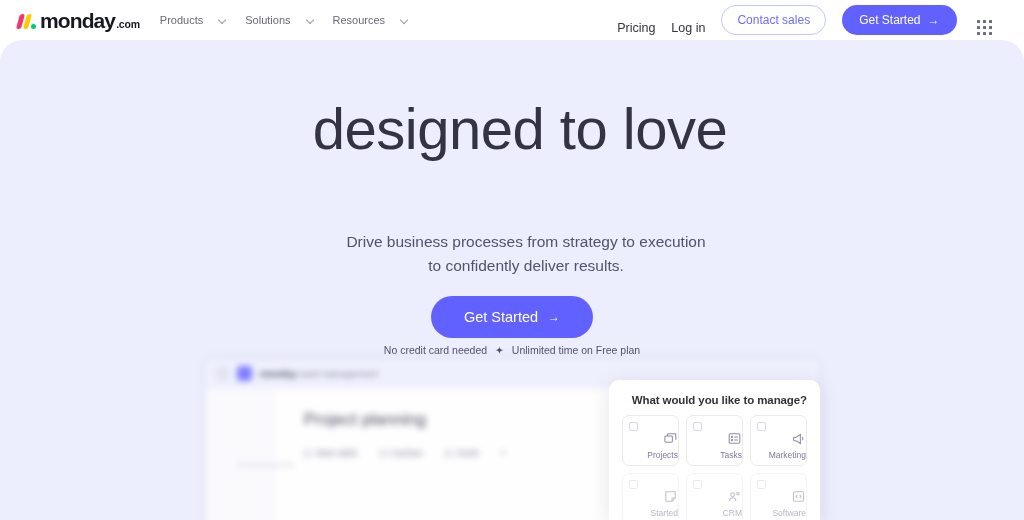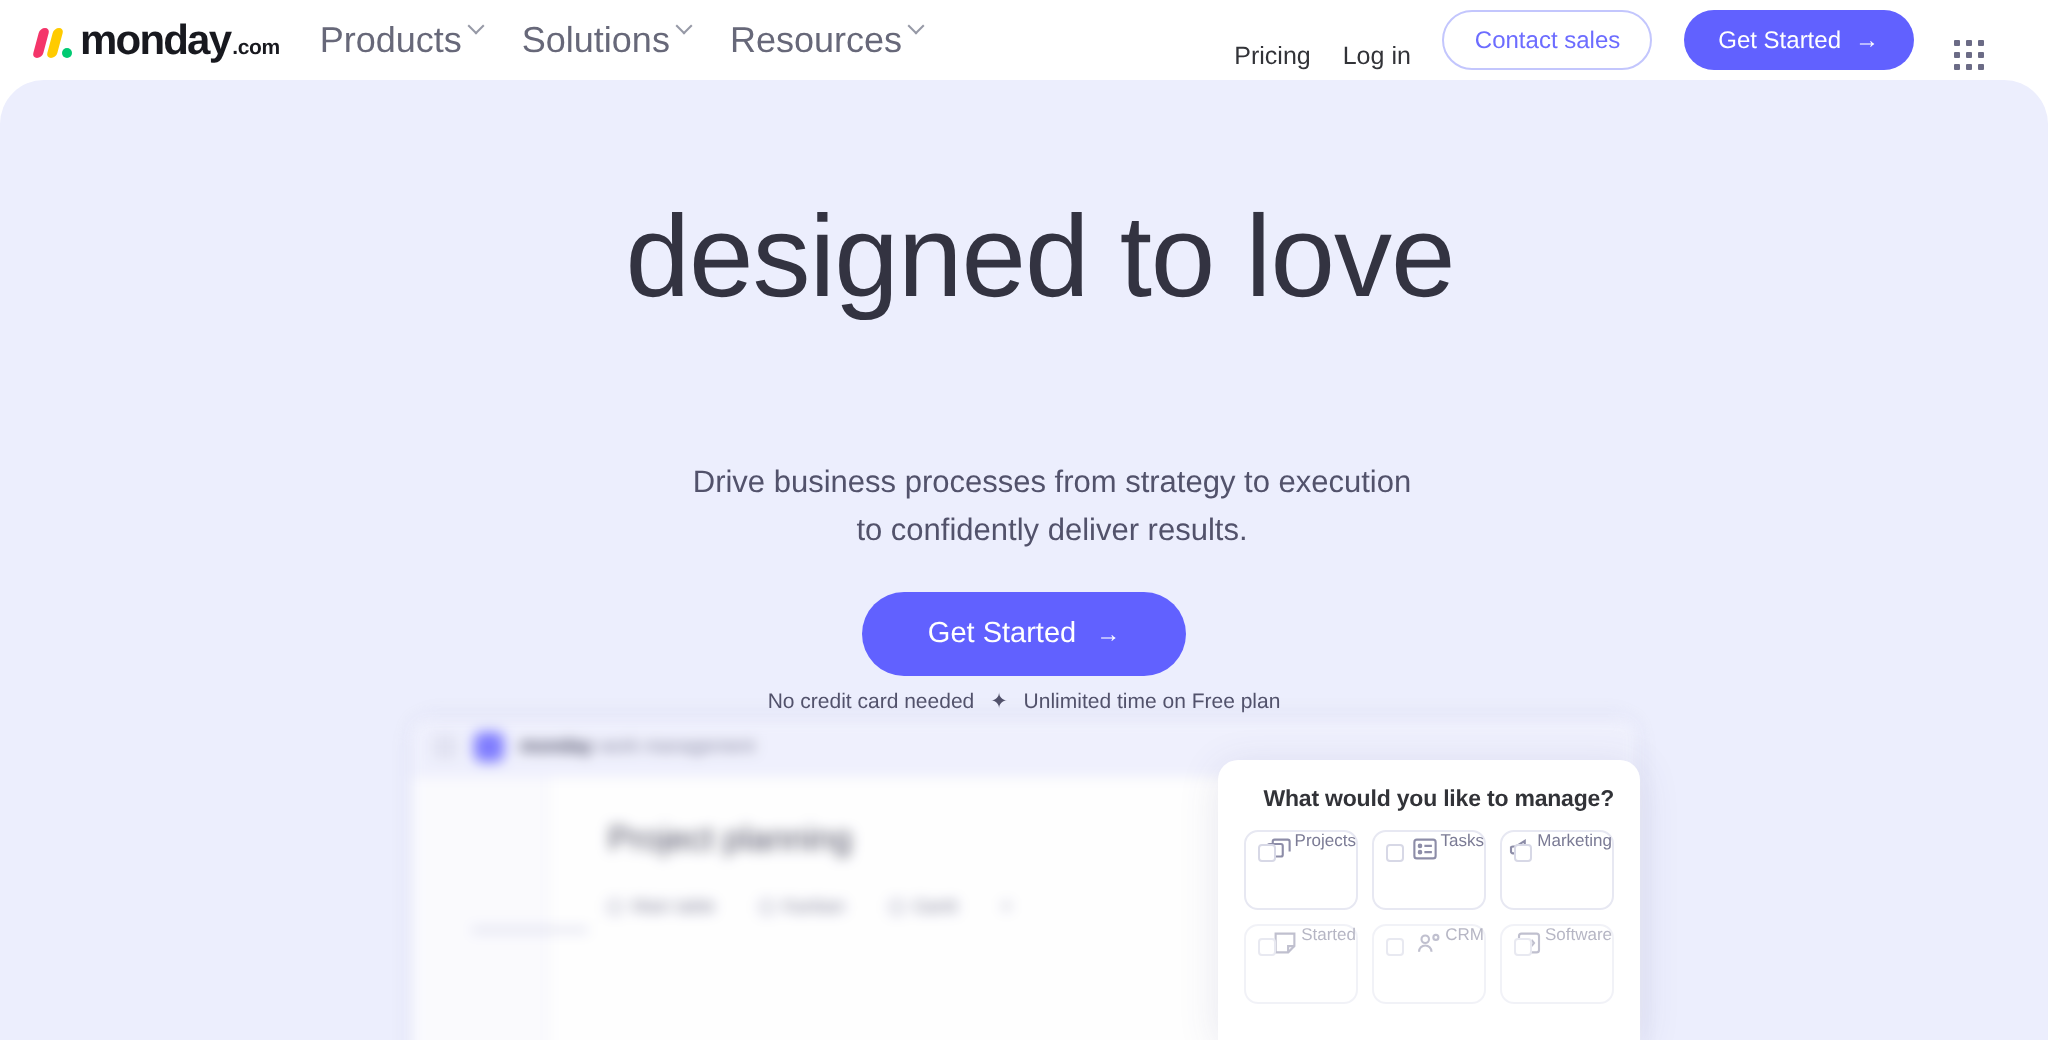--- a/index.html
+++ b/index.html
@@ -31,22 +31,22 @@
     font-size: 21px; font-weight: bold; color: #18191f;
     letter-spacing: -0.9px; line-height: 1;
   }
   .logo-dotcom {
     font-size: 10.5px; font-weight: bold; color: #18191f;
     letter-spacing: -0.2px; margin-left: 1px; padding-bottom: 1px;
   }
 
   .nav-links { display: flex; align-items: center; gap: 19px; }
   .nav-link {
-    display: flex; align-items: flex-start; gap: 4px;
-    font-size: 18px; color: #676879; cursor: pointer; white-space: nowrap;
+    display: flex; align-items: center; gap: 16px;
+    font-size: 11px; color: #676879; cursor: pointer; white-space: nowrap;
   }
   .chev { width: 7px; height: 7px; position: relative; display: inline-block; }
   .chev::after {
     content: ""; position: absolute; left: 0; top: 0px;
     width: 5px; height: 5px;
     border-right: 1.2px solid #9699a6; border-bottom: 1.2px solid #9699a6;
     transform: rotate(45deg);
   }
 
   .nav-right { margin-left: auto; display: flex; align-items: flex-end; gap: 16px; }
@@ -145,23 +145,23 @@
     z-index: 20;
   }
   .manage-title {
     font-size: 11.5px; color: #323338; font-weight: bold;
     text-align: right; margin-bottom: 9px; letter-spacing: -0.1px;
   }
   .tile-grid { display: grid; grid-template-columns: repeat(3, 1fr); gap: 7px; }
   .tile {
     position: relative;
     border: 1px solid #e7e8f2; border-radius: 7px;
-    height: 40px; background: #fff;
-    display: flex; flex-direction: row;
-    align-items: flex-start; justify-content: flex-end;
+    height: 51px; background: #fff;
+    display: flex; flex-direction: column;
+    align-items: flex-end; justify-content: flex-end;
     padding-bottom: 6px; cursor: pointer;
   }
   .tile-row2 { opacity: 0.55; }
   .tile-check {
     position: absolute; left: 6px; top: 6px;
     width: 9px; height: 9px;
     border: 1px solid #d7d8e6; border-radius: 2px; background: #fff;
   }
   .tile-icon {
     width: 16px; height: 16px; margin-bottom: 4px;

